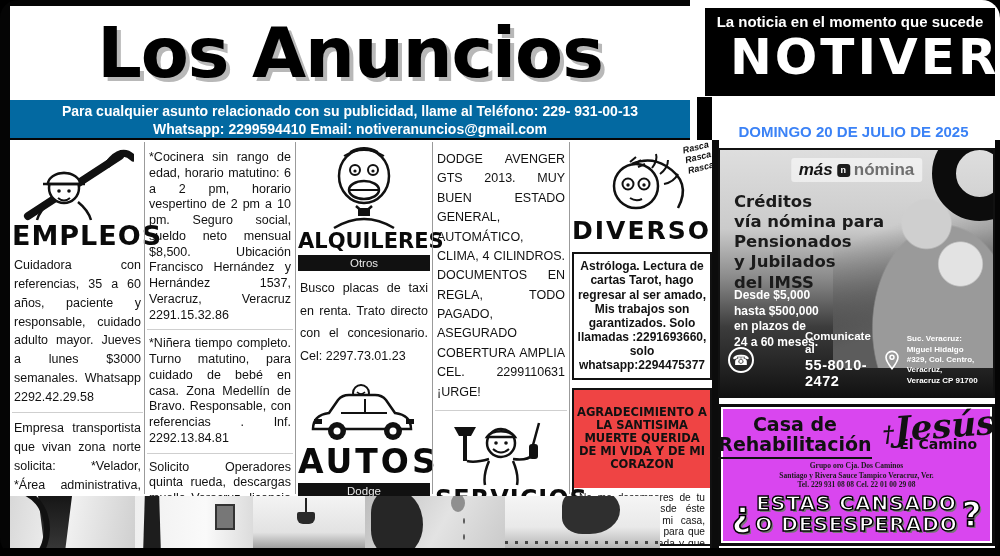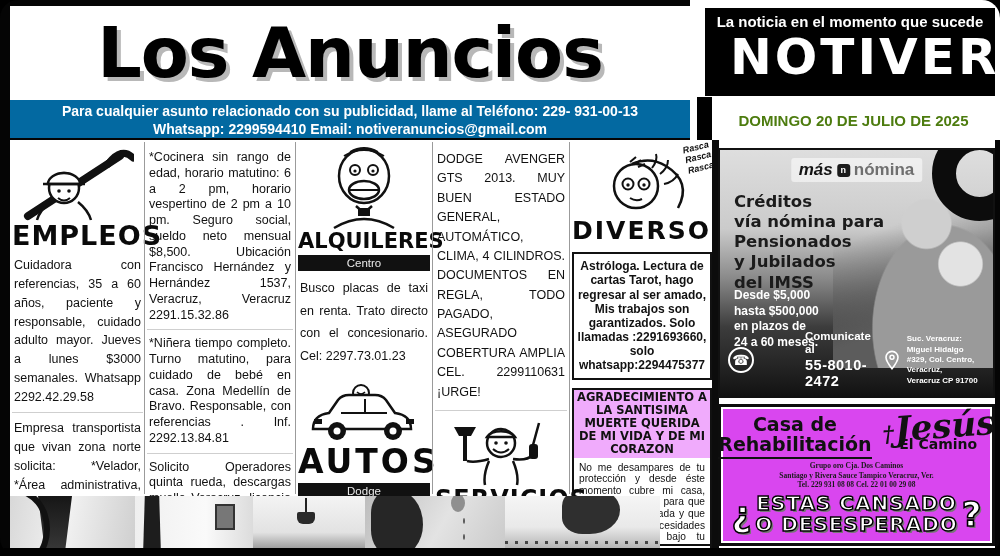--- a/index.html
+++ b/index.html
@@ -16,22 +16,22 @@
   .contact-bar { position:absolute; left:10px; top:100px; width:680px; height:38px;
     background:#0369a1; color:#fff; text-align:center; font-weight:bold; font-size:14px;
     line-height:18px; padding-top:2px; }
   .nv-backdrop { position:absolute; left:690px; top:0; width:310px; height:140px; background:#fff; }
   .nv-box { position:absolute; left:705px; top:8px; width:290px; height:88px; background:#000;
     color:#fff; text-align:center; }
   .nv-tag { font-size:15px; font-weight:bold; margin-top:5px; }
   .nv-brand { font-family:"DejaVu Sans", sans-serif; font-weight:900; font-size:50px;
     letter-spacing:3px; line-height:1.1;padding-left:25px; }
   .deco-sq { position:absolute; left:697px; top:97px; width:15px; height:43px; background:#000; }
-  .date-strip { position:absolute; left:712px; top:112px; width:283px; text-align:center;
-    font-weight:bold; font-size:15px; color:#4d7c0f; }
+  .date-strip { position:absolute; left:712px; top:123px; width:283px; text-align:center;
+    font-weight:bold; font-size:15px; color:#3b82f6; }
   
   .main { position:absolute; left:10px; top:140px; width:985px; height:408px; background:#fff; }
   .col { position:absolute; top:4px; font-size:12.5px; color:#111; }
   .col1 { left:2px;   width:131px; }
   .col2 { left:137px; width:146px; }
   .col3 { left:288px; width:132px; }
   .col4 { left:425px; width:132px; }
   .col5 { left:562px; width:140px; }
   .vdiv { position:absolute; top:2px; width:1px; height:352px; background:#9b9b9b; }
   .vdiv-black { position:absolute; left:702px; top:0; width:7px; height:408px; background:#0c0c0c; }
@@ -49,22 +49,22 @@
   .tight .ad { line-height:1.26; }
   .dodge-ad { line-height:1.55; text-align:justify; padding:6px 2px 8px 2px;
     border-bottom:1px solid #cfcfcf; }
   .cartoon-wrap { text-align:center; position:relative; }
   .doodle { position:absolute; right:0; top:-2px; transform:rotate(-14deg);
     font-style:italic; font-size:9px; font-weight:bold; white-space:pre-line; line-height:1.15; }
   
   .box { border:2px solid #111; margin-top:8px; }
   .astro { padding:5px 3px; font-weight:bold; font-size:12px; line-height:1.18;
     text-align:center; }
-  .agr-head { background:#f0abfc; font-weight:900; font-size:11.5px; line-height:1.15;
-    text-align:center; padding:1px 2px; font-family:"DejaVu Sans", sans-serif; }
+  .agr-head { background:#ef4444; font-weight:900; font-size:11.5px; line-height:1.15;
+    text-align:center; padding:16px 2px; font-family:"DejaVu Sans", sans-serif; }
   .agr-body { font-size:10.2px; line-height:1.14; text-align:justify; padding:4px 5px 2px 5px; }
   
   .photos { position:absolute; left:0; top:356px; width:650px; height:52px; display:flex; }
   .ph { position:relative; height:100%; overflow:hidden; }
   .ph1 { width:125px; background:linear-gradient(100deg,#d8d8d8 0%,#f2f2f2 45%,#cfcfcf 100%); }
   .ph1::before { content:""; position:absolute; left:28px; top:0; width:34px; height:60px;
     background:linear-gradient(180deg,#161616,#3b3b3b); clip-path:polygon(0 0,100% 0,78% 100%,22% 100%); }
   .ph1::after { content:""; position:absolute; left:-28px; top:-8px; width:56px; height:70px;
     border:6px solid #111; border-radius:50%; }
   .ph2 { width:118px; background:linear-gradient(90deg,#efefef 0%,#fafafa 60%,#dcdcdc 100%); }
@@ -207,21 +207,21 @@
           <circle cx="39" cy="27" r="1.6" fill="#111"></circle>
             <circle cx="57" cy="27" r="1.6" fill="#111"></circle>
           <ellipse cx="48" cy="46" rx="15" ry="9" fill="#fff" stroke="#111" stroke-width="2.5"></ellipse>
           <line x1="34" y1="46" x2="62" y2="46" stroke="#111" stroke-width="2"></line>
           <path d="M40 62 l8 7 8 -7" fill="none" stroke="#111" stroke-width="2.5"></path>
           <rect x="42" y="64" width="12" height="8" fill="#111"></rect>
           <path d="M18 84 q30 -18 60 0" fill="none" stroke="#111" stroke-width="2.5"></path>
         </svg>
       </div>
       <div class="sec-title t-alquileres">ALQUILERES</div>
-      <div class="sub-bar">Centro</div>
+      <div class="sub-bar">Otros</div>
       <p class="ad" style="line-height:1.8;">Busco placas de taxi en renta. Trato directo con el concesionario. Cel: 2297.73.01.23</p>
       <div class="cartoon-wrap" style="margin-top:6px;">
         <svg class="cart" width="118" height="64" viewBox="0 0 118 64">
           <circle cx="56" cy="14" r="8" fill="#fff" stroke="#111" stroke-width="2"></circle>
           <path d="M52 13 q4 4 8 0" fill="none" stroke="#111" stroke-width="1.6"></path>
           <path d="M8 50 q0 -14 16 -16 l9 -13 q4 -5 11 -5 h26 q7 0 11 5 l9 13 q16 2 16 16 z" fill="#fff" stroke="#111" stroke-width="2.5"></path>
           <line x1="36" y1="34" x2="82" y2="34" stroke="#111" stroke-width="2"></line>
           <line x1="60" y1="20" x2="60" y2="34" stroke="#111" stroke-width="2"></line>
           <circle cx="32" cy="52" r="9" fill="#111"></circle>
             <circle cx="32" cy="52" r="3.5" fill="#fff"></circle>

